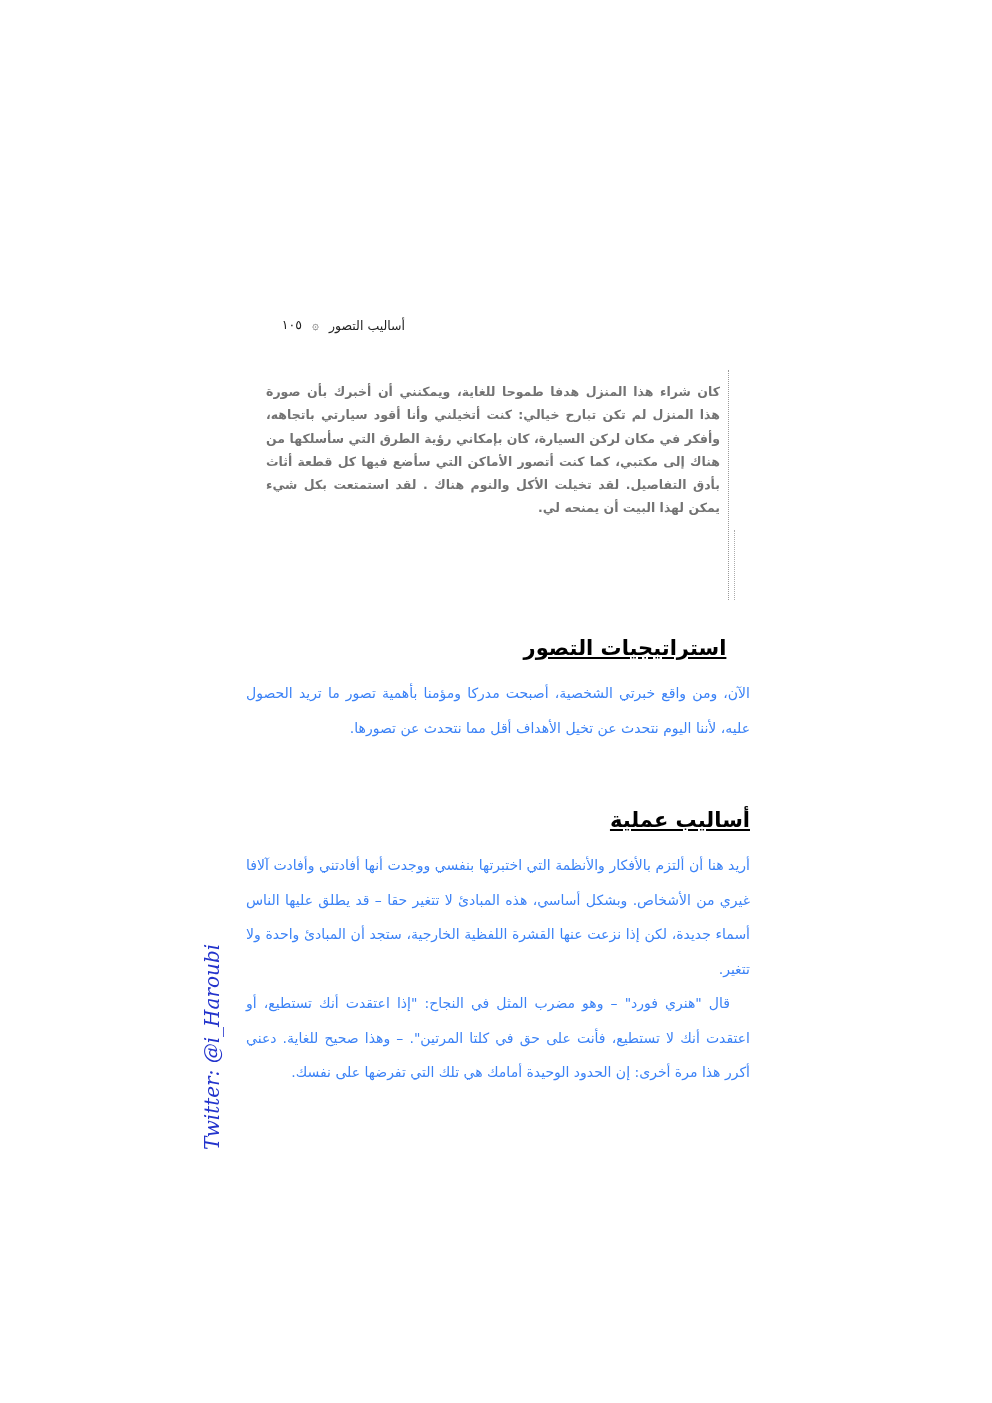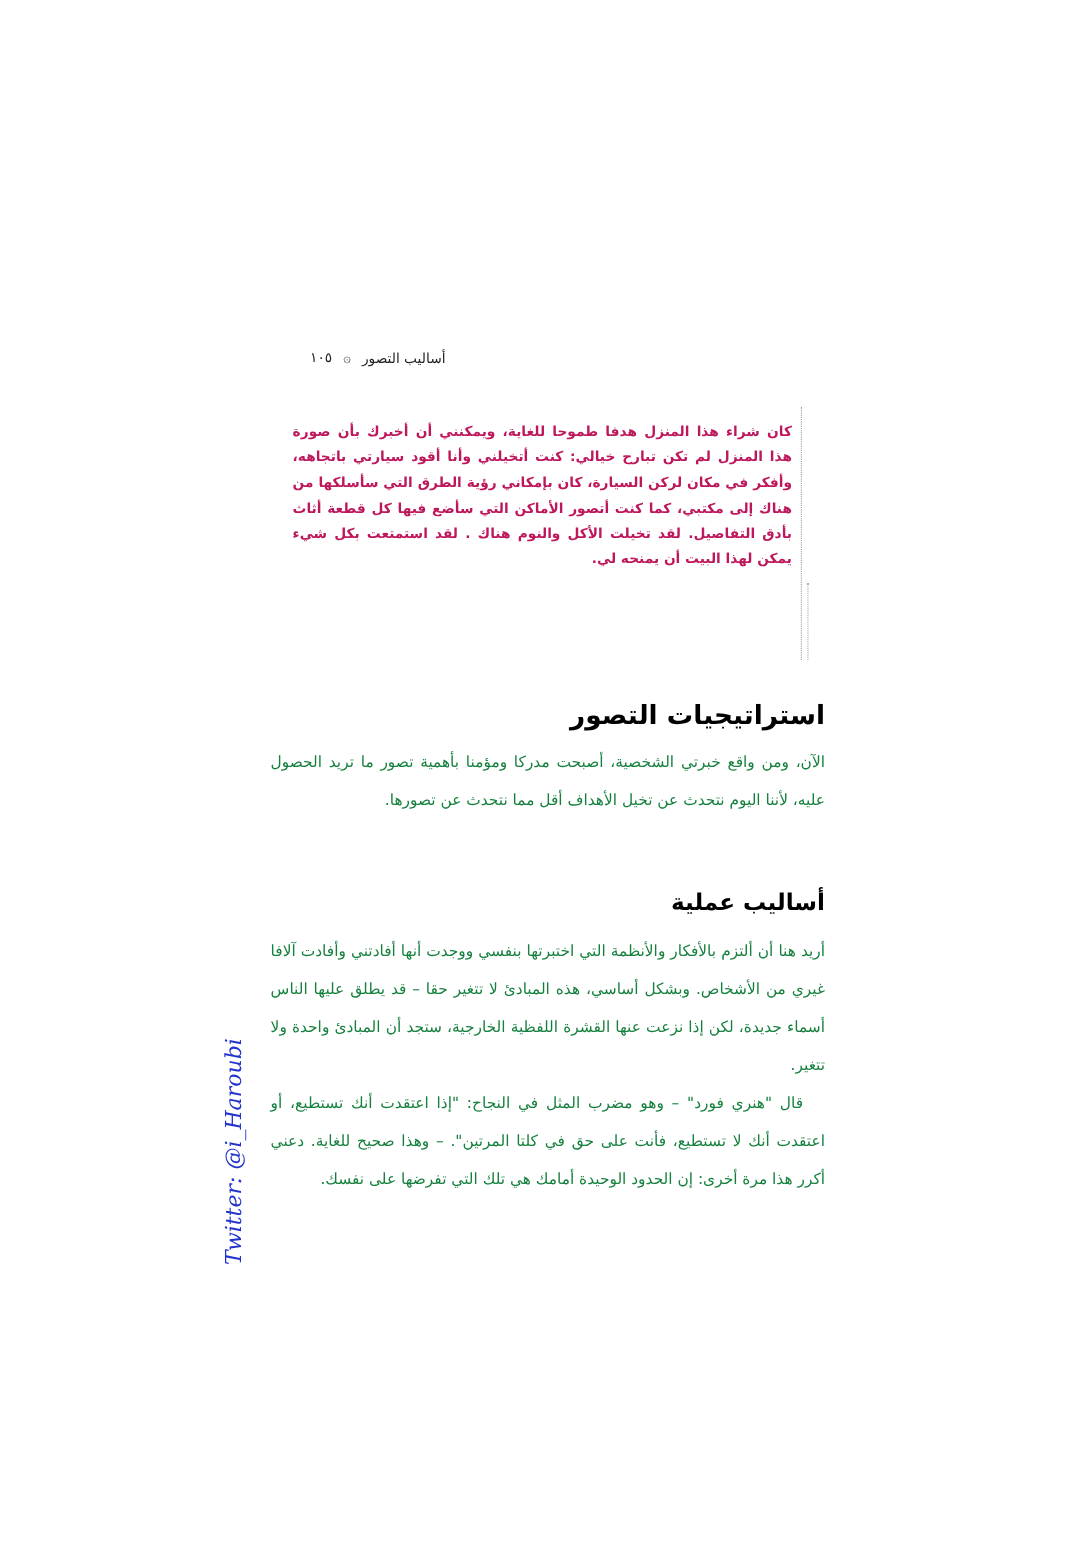--- a/index.html
+++ b/index.html
@@ -1,29 +1,29 @@
 <!DOCTYPE html>
 <html><head>
   <meta charset="utf-8">
   <style>
     html, body { margin:0; padding:0; background:#ffffff; }
     body { width:992px; height:1403px; position:relative; overflow:hidden; font-family:"DejaVu Sans", sans-serif; color:#111; }
     .page { position:absolute; left:0; top:0; width:992px; height:1403px; }
     .running-header { position:absolute; left:245px; top:314px; width:160px; height:22px; direction:rtl; display:flex; align-items:center; gap:10px; font-size:12.5px; color:#222; }
     .running-header .ornament { font-size:12px; color:#333; }
     .running-header .page-num { font-size:12.5px;font-family:Liberation Serif, serif; }
-    .quote-block { position:absolute; left:266px; top:380px; width:454px; direction:rtl; text-align:justify; text-align-last:right; font-size:12.5px; font-weight:bold; line-height:23.3px; color:#be185d; }
+    .quote-block { position:absolute; left:266px; top:380px; width:454px; direction:rtl; text-align:justify; text-align-last:right; font-size:12.5px; font-weight:bold; line-height:23.3px; color:#737373; }
     .quote-block p { margin:0; }
     .quote-block p.p2 { text-indent:0; }
     .dotted-rule { position:absolute; left:728px; top:370px; width:6px; height:230px; border-left:1px dotted #999; }
     .dotted-rule2 { position:absolute; left:734px; top:530px; width:4px; height:70px; border-left:1px dotted #aaa; }
     h2.section-title { position:absolute; margin:0; direction:rtl; font-weight:bold; color:#000; }
-    .title1 { left:500px; top:636px; width:250px; text-align:right; font-size:24px; }
-    .title2 { left:560px; top:808px; width:190px; text-align:right; font-size:21px; }
-    .body-text { position:absolute; direction:rtl; text-align:justify; text-align-last:right; font-size:14px; line-height:34.5px; color:#15803d; }
+    .title1 { left:500px; top:636px; width:250px; text-align:center; font-size:21px;text-decoration:underline; }
+    .title2 { left:560px; top:808px; width:190px; text-align:right; font-size:21px;text-decoration:underline; }
+    .body-text { position:absolute; direction:rtl; text-align:justify; text-align-last:right; font-size:14px; line-height:34.5px; color:#3b82f6; }
     .body1 { left:246px; top:676px; width:504px; }
     .body2 { left:246px; top:848px; width:504px; }
     .body-text p { margin:0; }
     .body-text p.indent { text-indent:20px; }
     .watermark { position:absolute; left:200px; top:1150px; transform-origin:left top; transform:rotate(-90deg); font-family:"DejaVu Serif", serif; font-style:italic; font-size:20px; color:#2233cc; white-space:nowrap; }
   </style>
 </head>
 <body>
 
 <div class="page">

